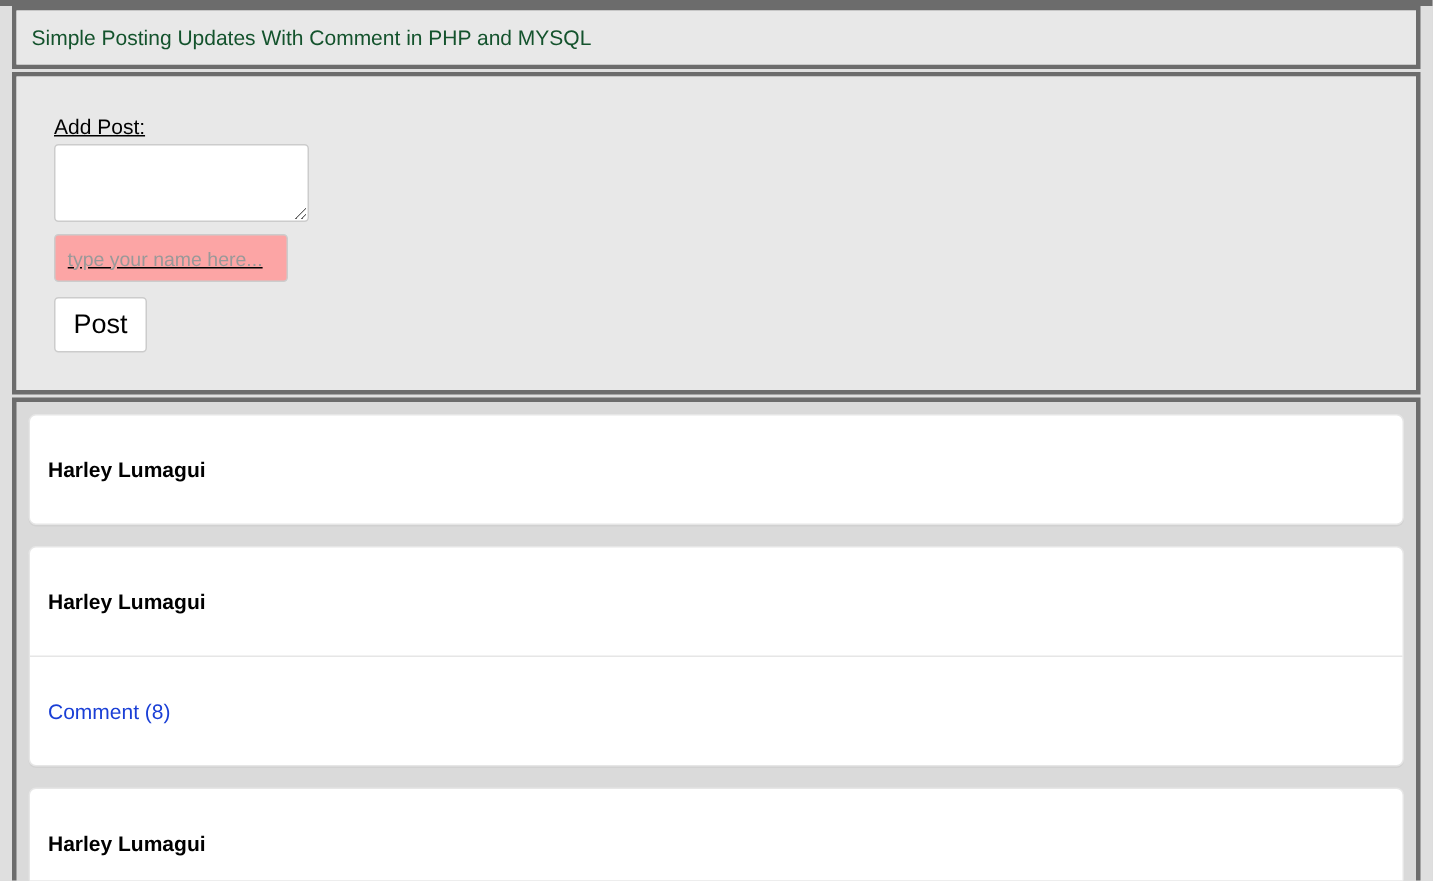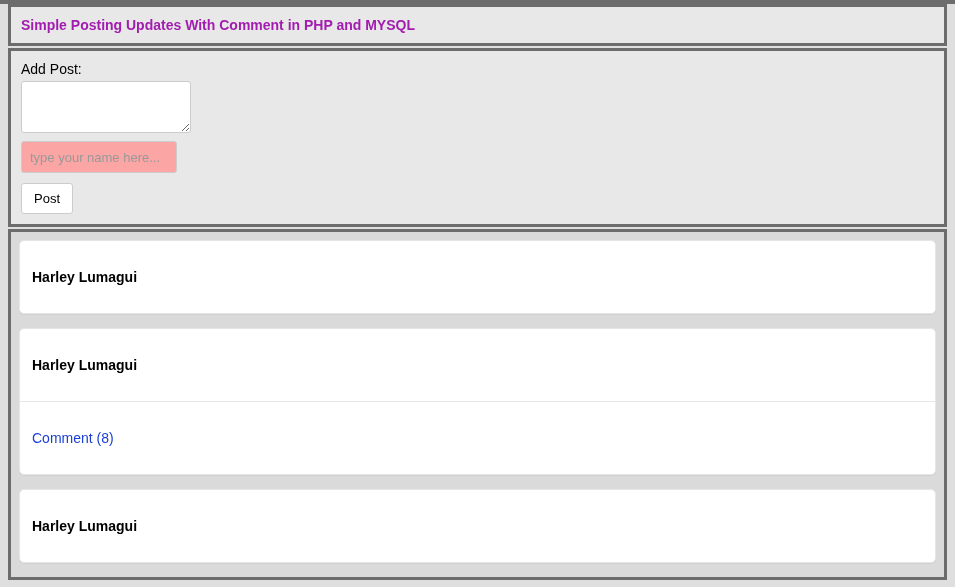--- a/index.html
+++ b/index.html
@@ -23,26 +23,27 @@
     .panel-header {
       background: #e8e8e8;
       padding: 10px 10px;
       border-bottom: 1px solid #ccc;
       font-size: 14px;
     }
     .panel-header.title-bar {
       border-bottom: none;
     }
     .panel-title {
-      font-weight: 700;
-      color: #a21caf;
+      font-weight: 400;
+      color: #14532d;
     }
     .panel-body {
-      padding: 10px;
+      padding: 25px;
       background: #e8e8e8;
+      text-decoration: underline;
     }
     .add-post-label {
       font-size: 14px;
       margin-bottom: 4px;
       display: block;
     }
     textarea.post-content {
       width: 170px;
       height: 52px;
       border: 1px solid #ccc;
@@ -68,21 +69,21 @@
       background: #fca5a5;
     }
     input.name-input::placeholder {
       color: #999;
     }
     button.post-btn {
       background: #fff;
       border: 1px solid #ccc;
       border-radius: 3px;
       padding: 7px 12px;
-      font-size: 13px;
+      font-size: 18px;
       cursor: pointer;
       font-family: inherit;
     }
     .count-bar {
       border: 3px solid #6c6c6c;
       background: #e8e8e8;
       padding: 9px 10px;
       font-size: 14px;
       margin-bottom: 2px;
     }

